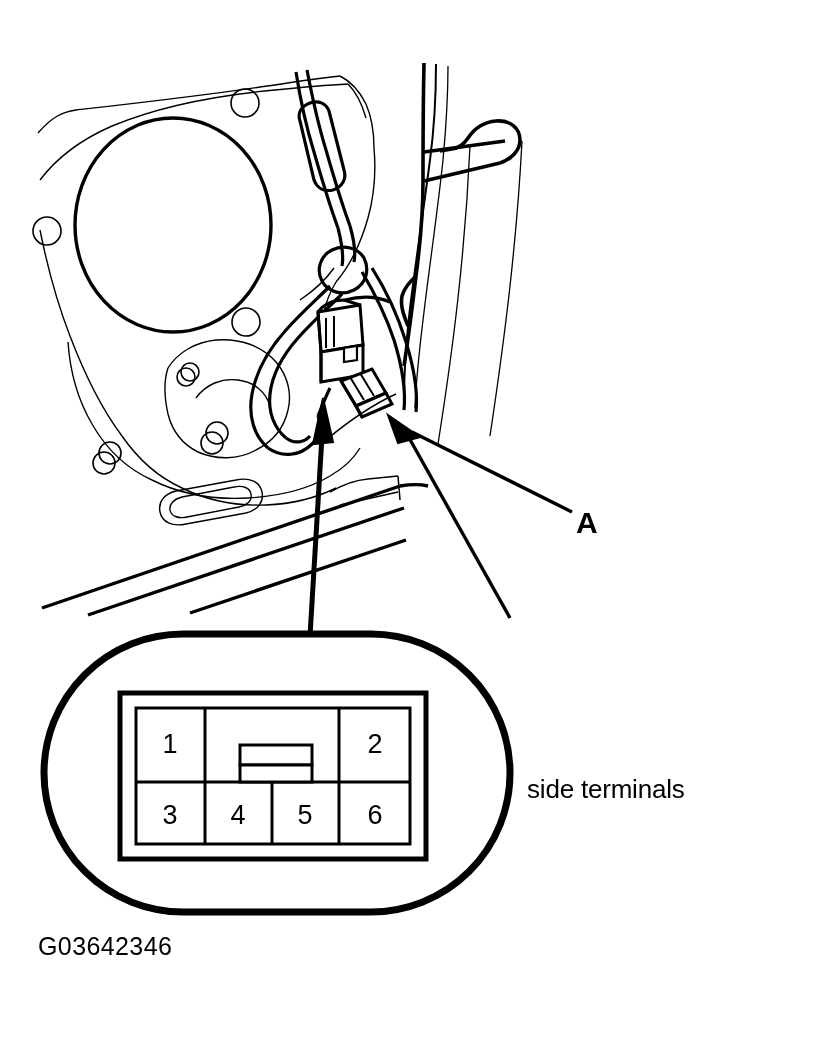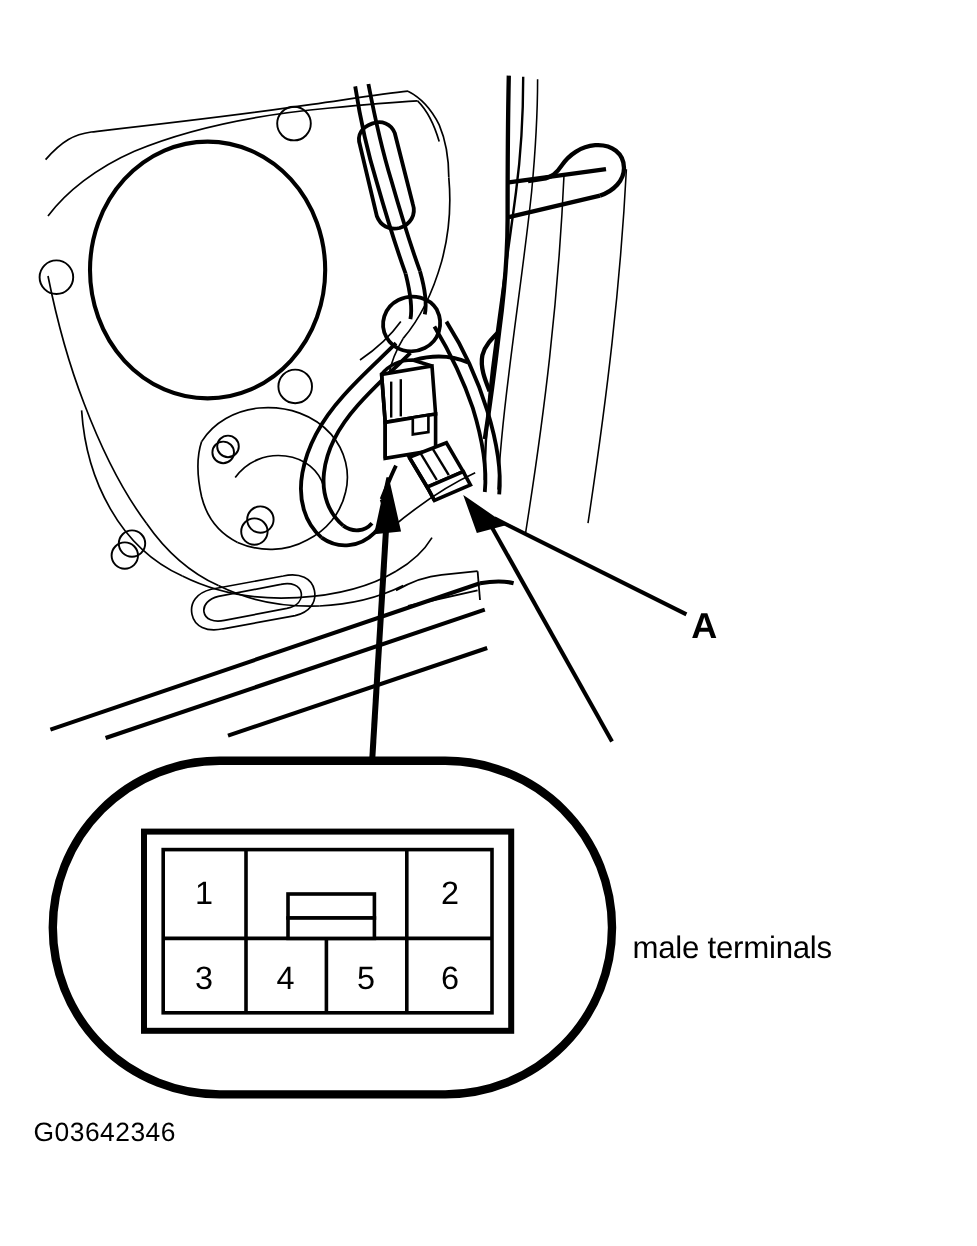--- a/index.html
+++ b/index.html
@@ -35,23 +35,23 @@
     white-space: pre;
     line-height: 1.12;
   }
   #callout-caption {
     left: 527px;
     top: 746px;
     font-size: 26px;
     letter-spacing: -0.2px;
   }
   #figure-id {
-    left: 28px;
+    left: 38px;
     top: 932px;
-    font-size: 22px;
+    font-size: 25px;
     letter-spacing: 0.4px;
   }
   #label-a {
     left: 576px;
     top: 506px;
     font-size: 30px;
     font-weight: bold;
   }
 </style>
 </head>
@@ -223,19 +223,19 @@
       <text x="170" y="753">1</text>
       <text x="375" y="753">2</text>
       <text x="170" y="824">3</text>
       <text x="238" y="824">4</text>
       <text x="305" y="824">5</text>
       <text x="375" y="824">6</text>
     </g>
 
   </svg>
 
-  <div class="txt" id="callout-caption"><br><span>male terminals</span></div>
+  <div class="txt" id="callout-caption"><br><span>side terminals</span></div>
 
   <div class="txt" id="label-a">A</div>
 
   <div class="txt" id="figure-id">G03642346</div>
 
 </div>
 
 </body></html>

